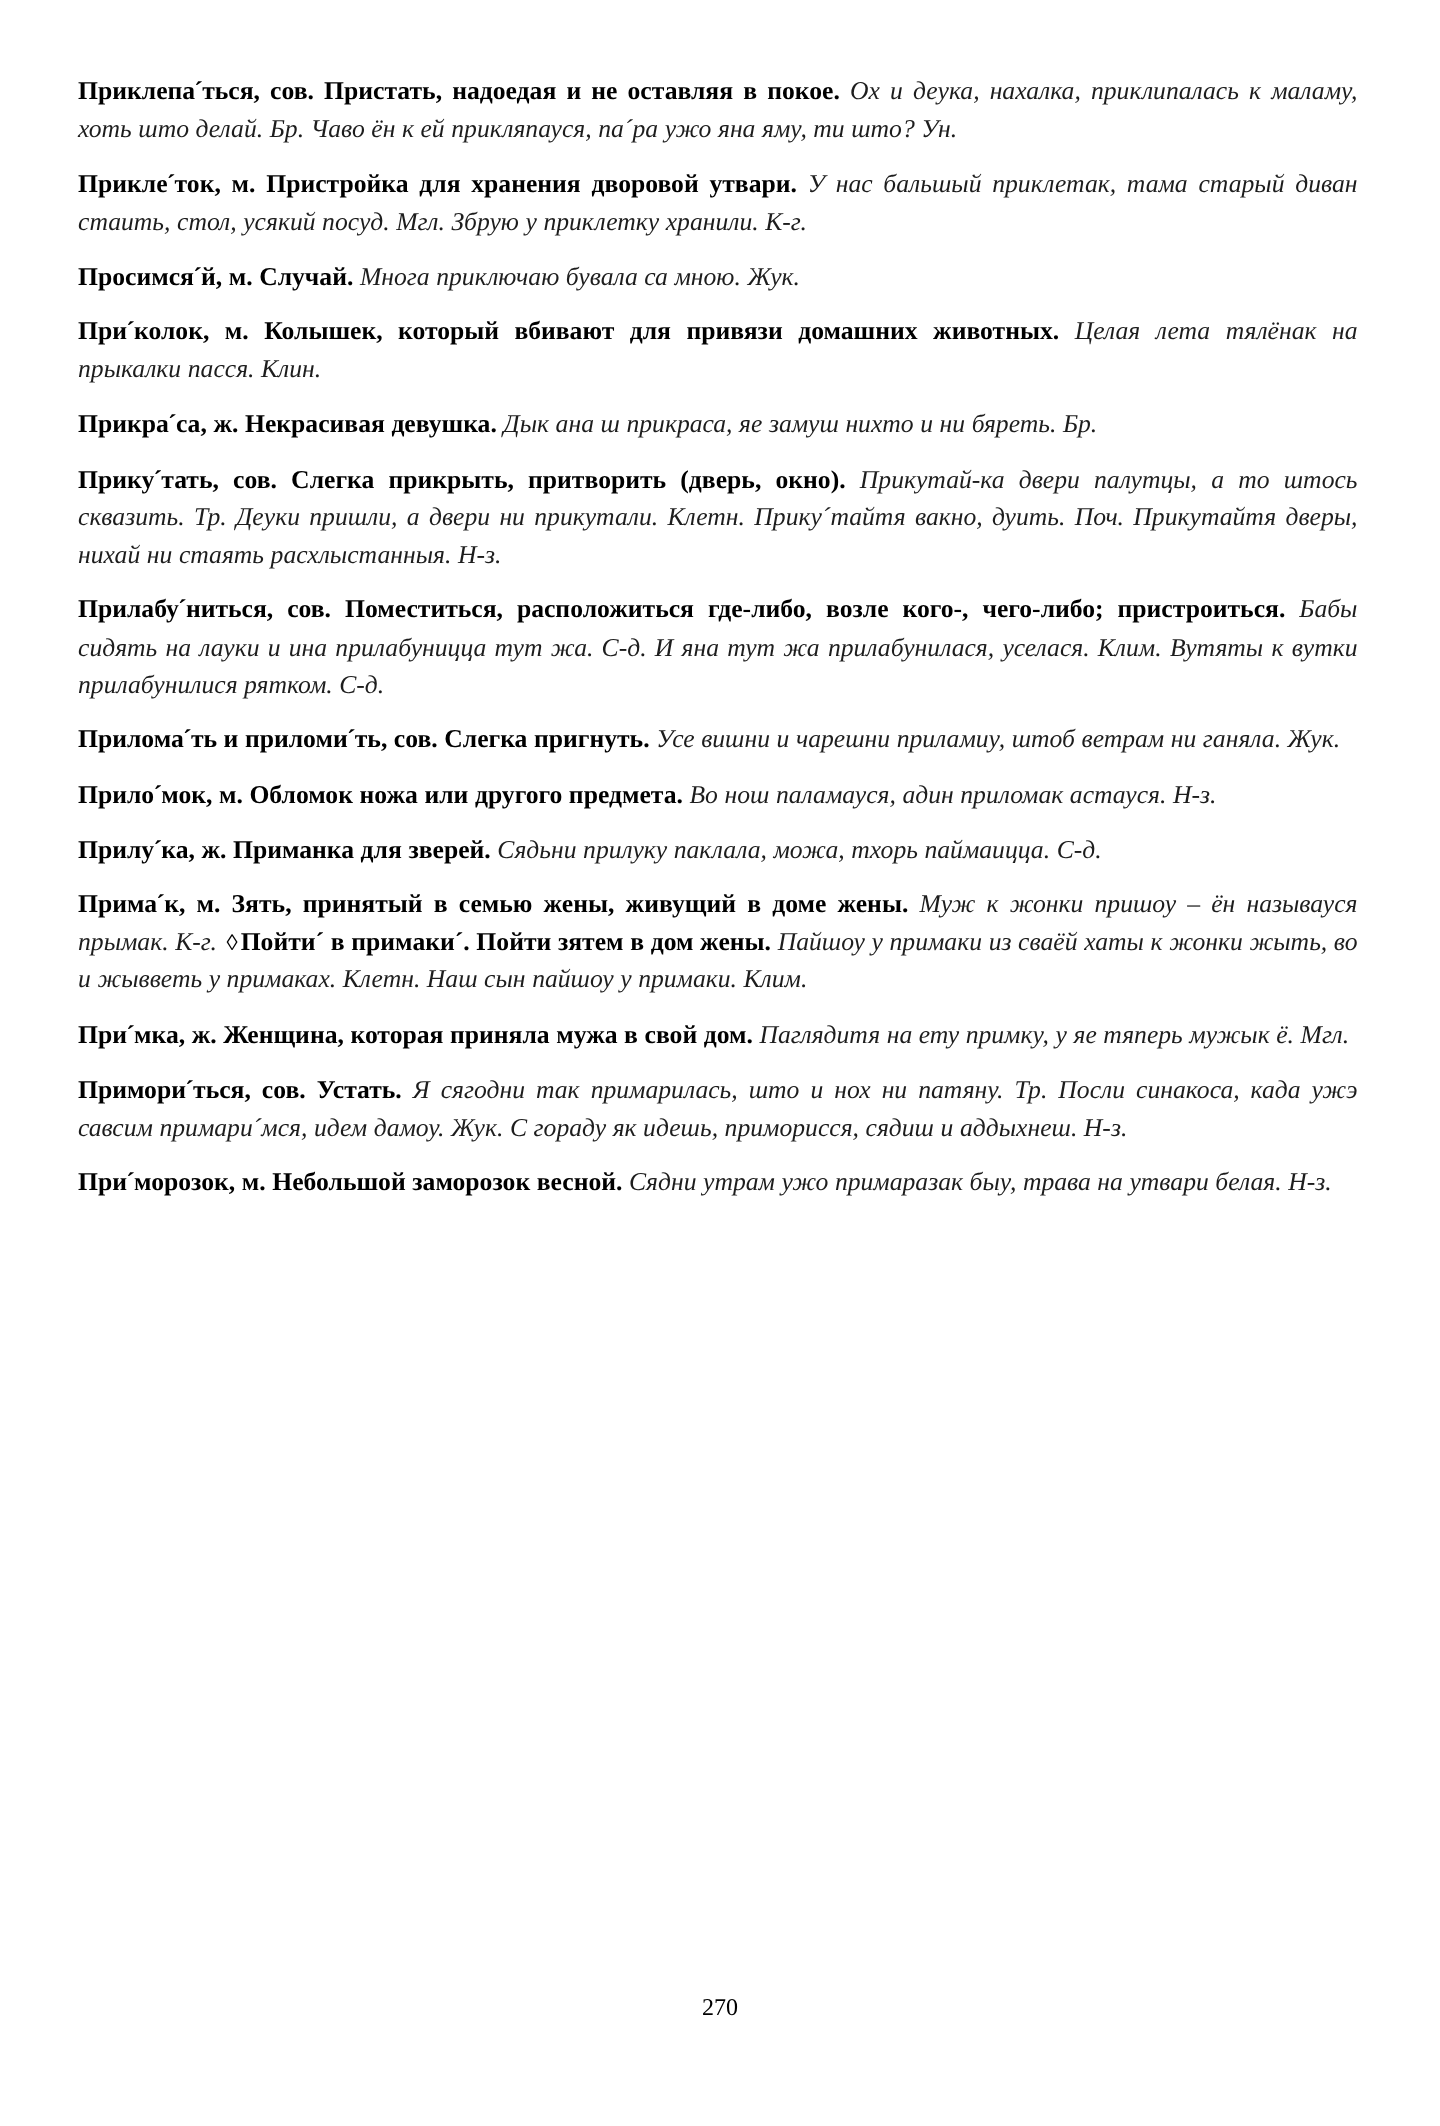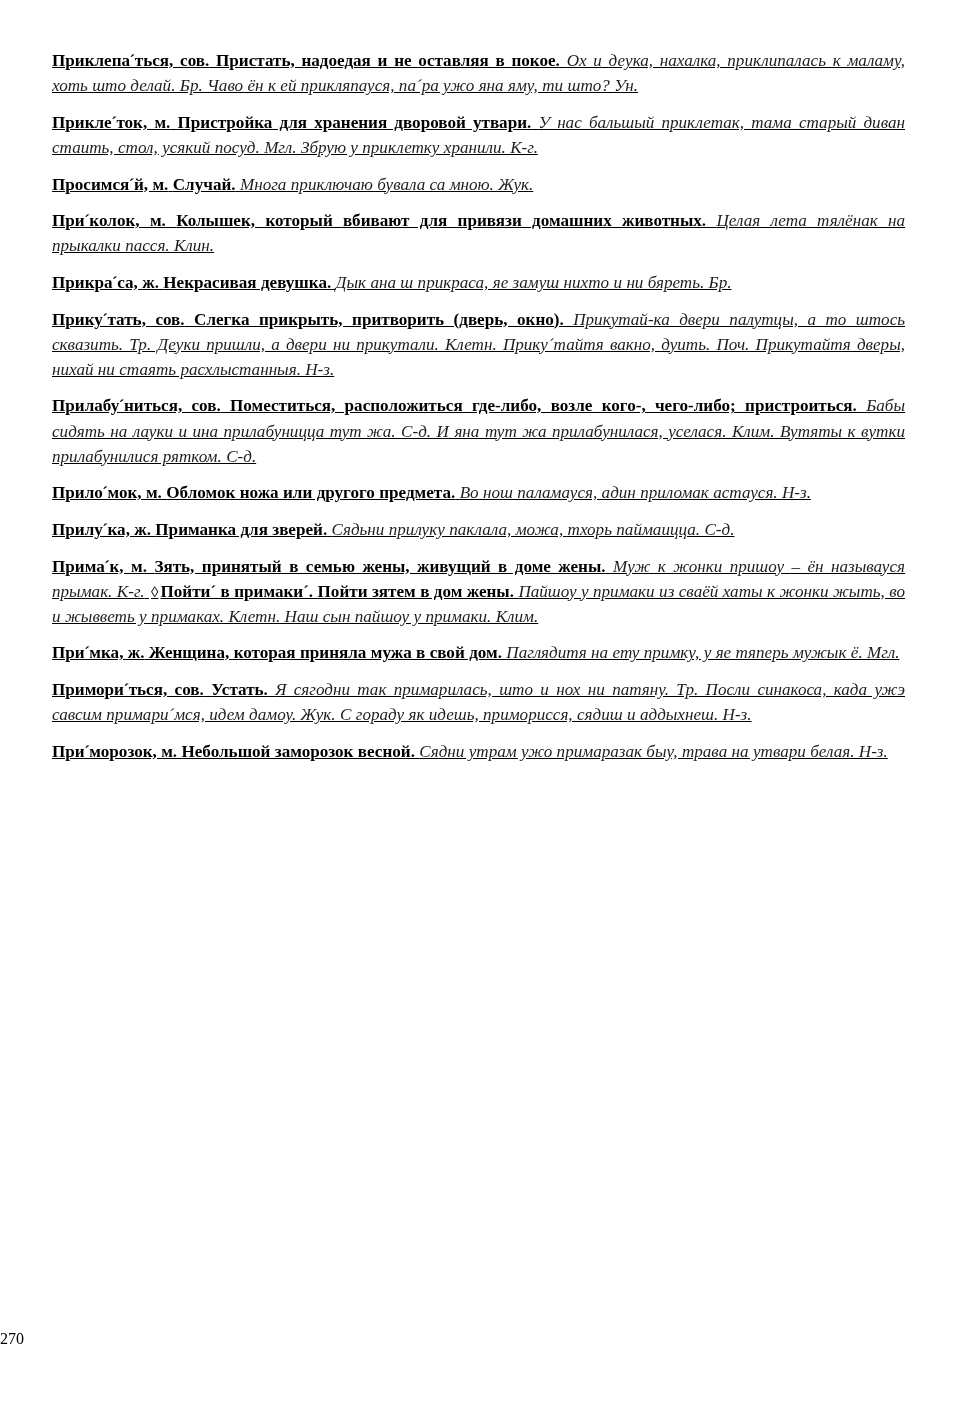--- a/index.html
+++ b/index.html
@@ -22,21 +22,20 @@
     left: 0; top: 0;
     width: 960px;
     height: 1417px;
     background: #ffffff;
     box-sizing: border-box;
     padding: 48px 55px 0 52px;
   }
 
   #entries {
     width: 853px;
-    text-decoration: underline;
   }
 
   .entry {
     font-size: 17.1px;
     line-height: 1.47;
     text-align: justify;
     text-justify: inter-word;
     margin: 0 0 11.5px 0;
     word-spacing: 0.1px;
     hyphens: manual;
@@ -69,37 +68,39 @@
     font-weight: normal;
     font-size: 15px;
     padding: 0 2px;
   }
 
   #page-number {
     position: absolute;
     left: 0;
     top: 1330px;
     width: 960px;
+    text-align: center;
     font-size: 16px;
     font-family: "Liberation Serif", "DejaVu Serif", serif;
     color: #000000;
   }
 </style>
 </head>
 <body>
 
 <div id="page">
   <div id="entries">
       <p class="entry"><span class="hw"><span>Приклепа</span><span class="st">´</span><span>ться, сов.</span> <span>Пристать, надоедая и не оставляя в покое.</span></span> <span class="ex">Ох и деука, нахалка, приклипалась к маламу, хоть што делай. Бр. Чаво ён к ей прикляпауся, па´ра ужо яна яму, ти што? Ун.</span></p>
       <p class="entry"><span class="hw"><span>Прикле</span><span class="st">´</span><span>ток, м.</span> <span>Пристройка для хранения дворовой утвари.</span></span> <span class="ex">У нас бальшый приклетак, тама старый диван стаить, стол, усякий посуд. Мгл. Збрую у приклетку хранили. К-г.</span></p>
       <p class="entry"><span class="hw"><span>Просимся</span><span class="st">´</span><span>й, м.</span> <span>Случай.</span></span> <span class="ex">Многа приключаю бувала са мною. Жук.</span></p>
       <p class="entry"><span class="hw"><span>При</span><span class="st">´</span><span>колок, м.</span> <span>Колышек, который вбивают для привязи домашних животных.</span></span> <span class="ex">Целая лета тялёнак на прыкалки пасся. Клин.</span></p>
       <p class="entry"><span class="hw"><span>Прикра</span><span class="st">´</span><span>са, ж.</span> <span>Некрасивая девушка.</span></span> <span class="ex">Дык ана ш прикраса, яе замуш нихто и ни бяреть. Бр.</span></p>
       <p class="entry"><span class="hw"><span>Прику</span><span class="st">´</span><span>тать, сов.</span> <span>Слегка прикрыть, притворить (дверь, окно).</span></span> <span class="ex">Прикутай-ка двери палутцы, а то штось сквазить. Тр. Деуки пришли, а двери ни прикутали. Клетн. Прику´тайтя вакно, дуить. Поч. Прикутайтя дверы, нихай ни стаять расхлыстанныя. Н-з.</span></p>
       <p class="entry"><span class="hw"><span>Прилабу</span><span class="st">´</span><span>ниться, сов.</span> <span>Поместиться, расположиться где-либо, возле кого-, чего-либо; пристроиться.</span></span> <span class="ex">Бабы сидять на лауки и ина прилабуницца тут жа. С-д. И яна тут жа прилабунилася, уселася. Клим. Вутяты к вутки прилабунилися рятком. С-д.</span></p>
+      <p class="entry"><span class="hw"><span>Прилома</span><span class="st">´</span><span>ть и приломи</span><span class="st">´</span><span>ть, сов.</span> <span>Слегка пригнуть.</span></span> <span class="ex">Усе вишни и чарешни приламиу, штоб ветрам ни ганяла. Жук.</span></p>
       <p class="entry"><span class="hw"><span>Прило</span><span class="st">´</span><span>мок, м.</span> <span>Обломок ножа или другого предмета.</span></span> <span class="ex">Во нош паламауся, адин приломак астауся. Н-з.</span></p>
       <p class="entry"><span class="hw"><span>Прилу</span><span class="st">´</span><span>ка, ж.</span> <span>Приманка для зверей.</span></span> <span class="ex">Сядьни прилуку паклала, можа, тхорь паймаицца. С-д.</span></p>
       <p class="entry"><span class="hw"><span>Прима</span><span class="st">´</span><span>к, м.</span> <span>Зять, принятый в семью жены, живущий в доме жены.</span></span> <span class="ex">Муж к жонки пришоу – ён называуся прымак. К-г.</span> <span class="lozenge">◊</span><span class="hw">Пойти´ в примаки´.</span> <span class="hw">Пойти зятем в дом жены.</span> <span class="ex">Пайшоу у примаки из сваёй хаты к жонки жыть, во и жывветь у примаках. Клетн. Наш сын пайшоу у примаки. Клим.</span></p>
       <p class="entry"><span class="hw"><span>При</span><span class="st">´</span><span>мка, ж.</span> <span>Женщина, которая приняла мужа в свой дом.</span></span> <span class="ex">Паглядитя на ету примку, у яе тяперь мужык ё. Мгл.</span></p>
       <p class="entry"><span class="hw"><span>Примори</span><span class="st">´</span><span>ться, сов.</span> <span>Устать.</span></span> <span class="ex">Я сягодни так примарилась, што и нох ни патяну. Тр. Посли синакоса, када ужэ савсим примари´мся, идем дамоу. Жук. С гораду як идешь, приморисся, сядиш и аддыхнеш. Н-з.</span></p>
       <p class="entry"><span class="hw"><span>При</span><span class="st">´</span><span>морозок, м.</span> <span>Небольшой заморозок весной.</span></span> <span class="ex">Сядни утрам ужо примаразак быу, трава на утвари белая. Н-з.</span></p>
     </div>
 </div>
 
 <div id="page-number">270</div>

